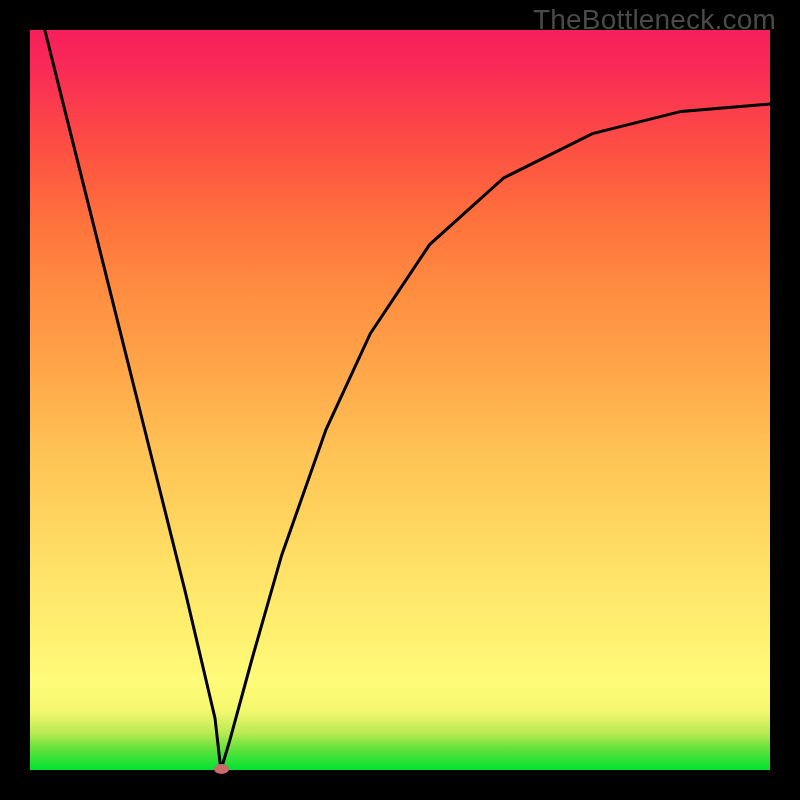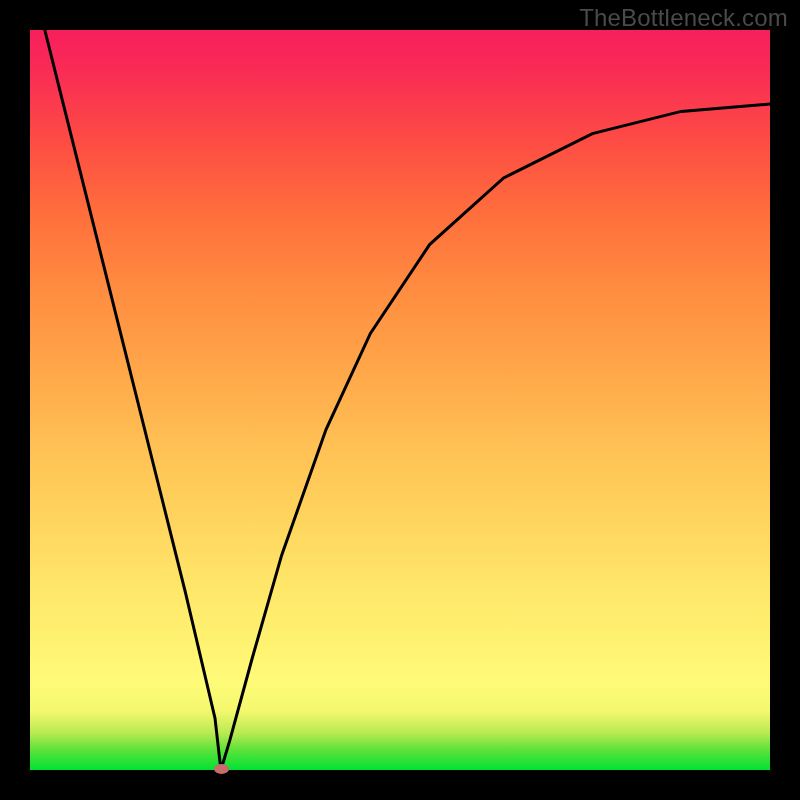--- a/index.html
+++ b/index.html
@@ -55,23 +55,23 @@
     width: 15px;
     height: 10px;
     border-radius: 50%;
     background: #c86b6b;
     left: calc(0.258 * 740px - 7px);
     top: calc(740px - 6px);
   }
   .watermark {
     position: absolute;
     top: 4px;
-    right: 12px;
+    right: 24px;
     color: #4a4a4a;
-    font-size: 24px;
+    font-size: 28px;
     font-weight: 500;
     letter-spacing: 0.2px;
   }
 </style>
 </head>
 <body>
 
 <div class="frame">
   <div class="plot">
     <svg class="curve-svg" viewBox="0 0 740 740" preserveAspectRatio="none">

